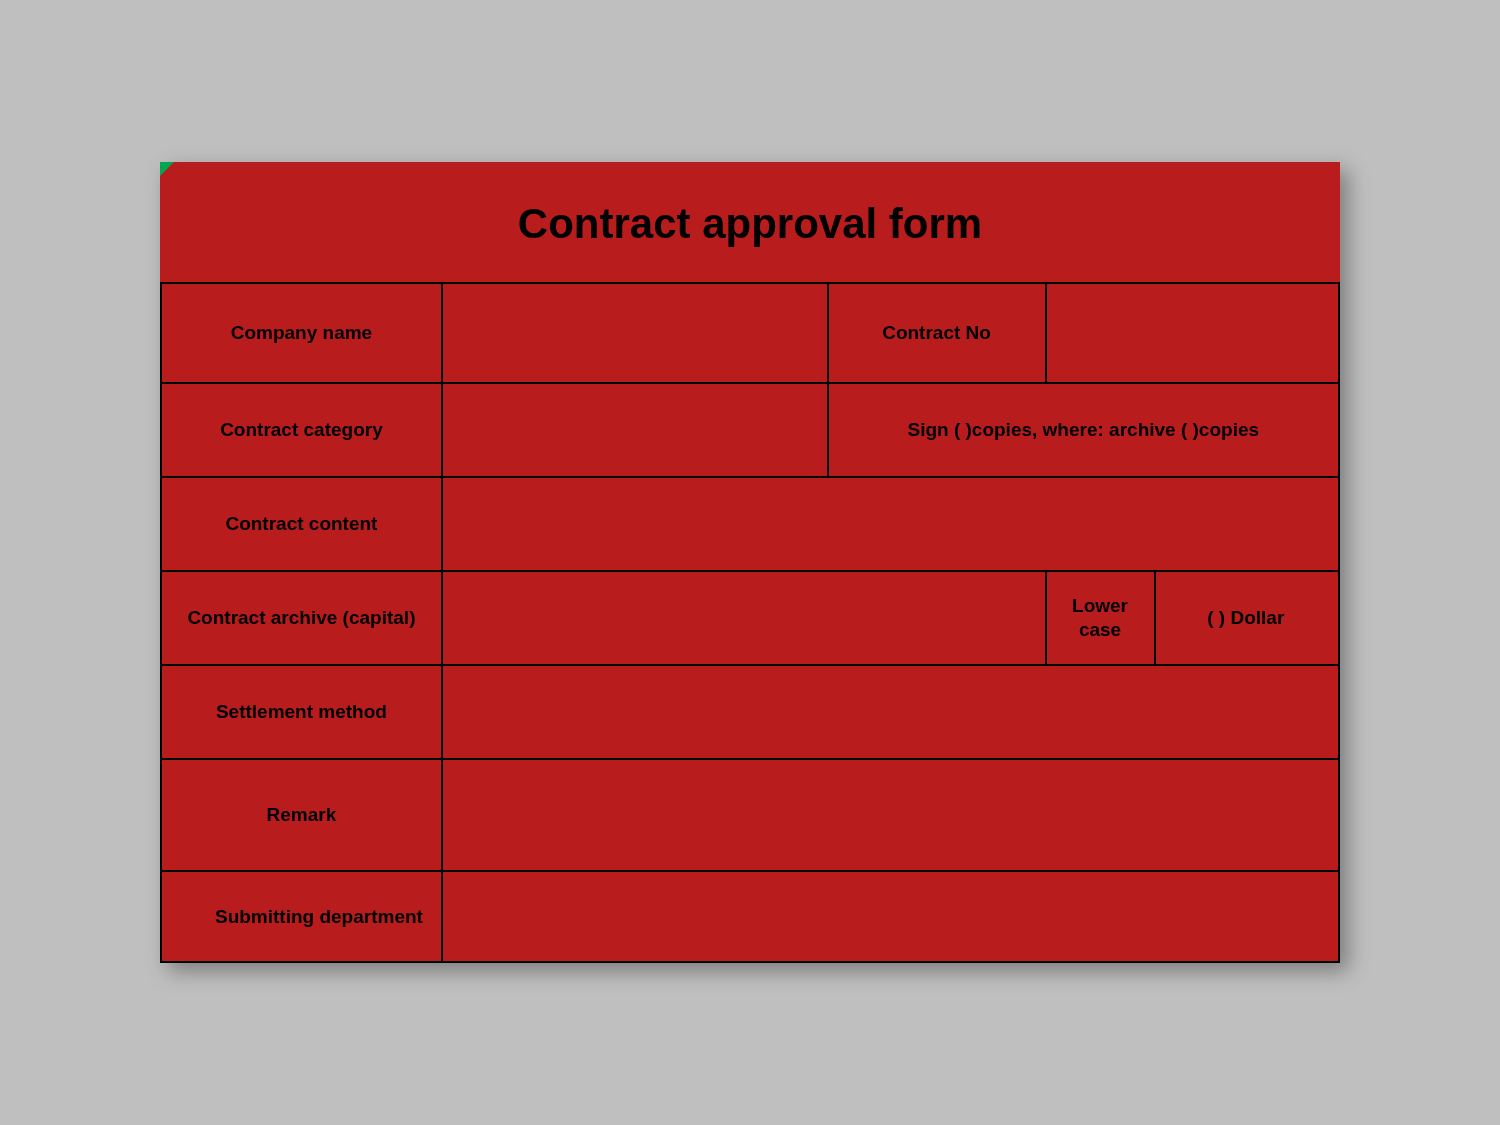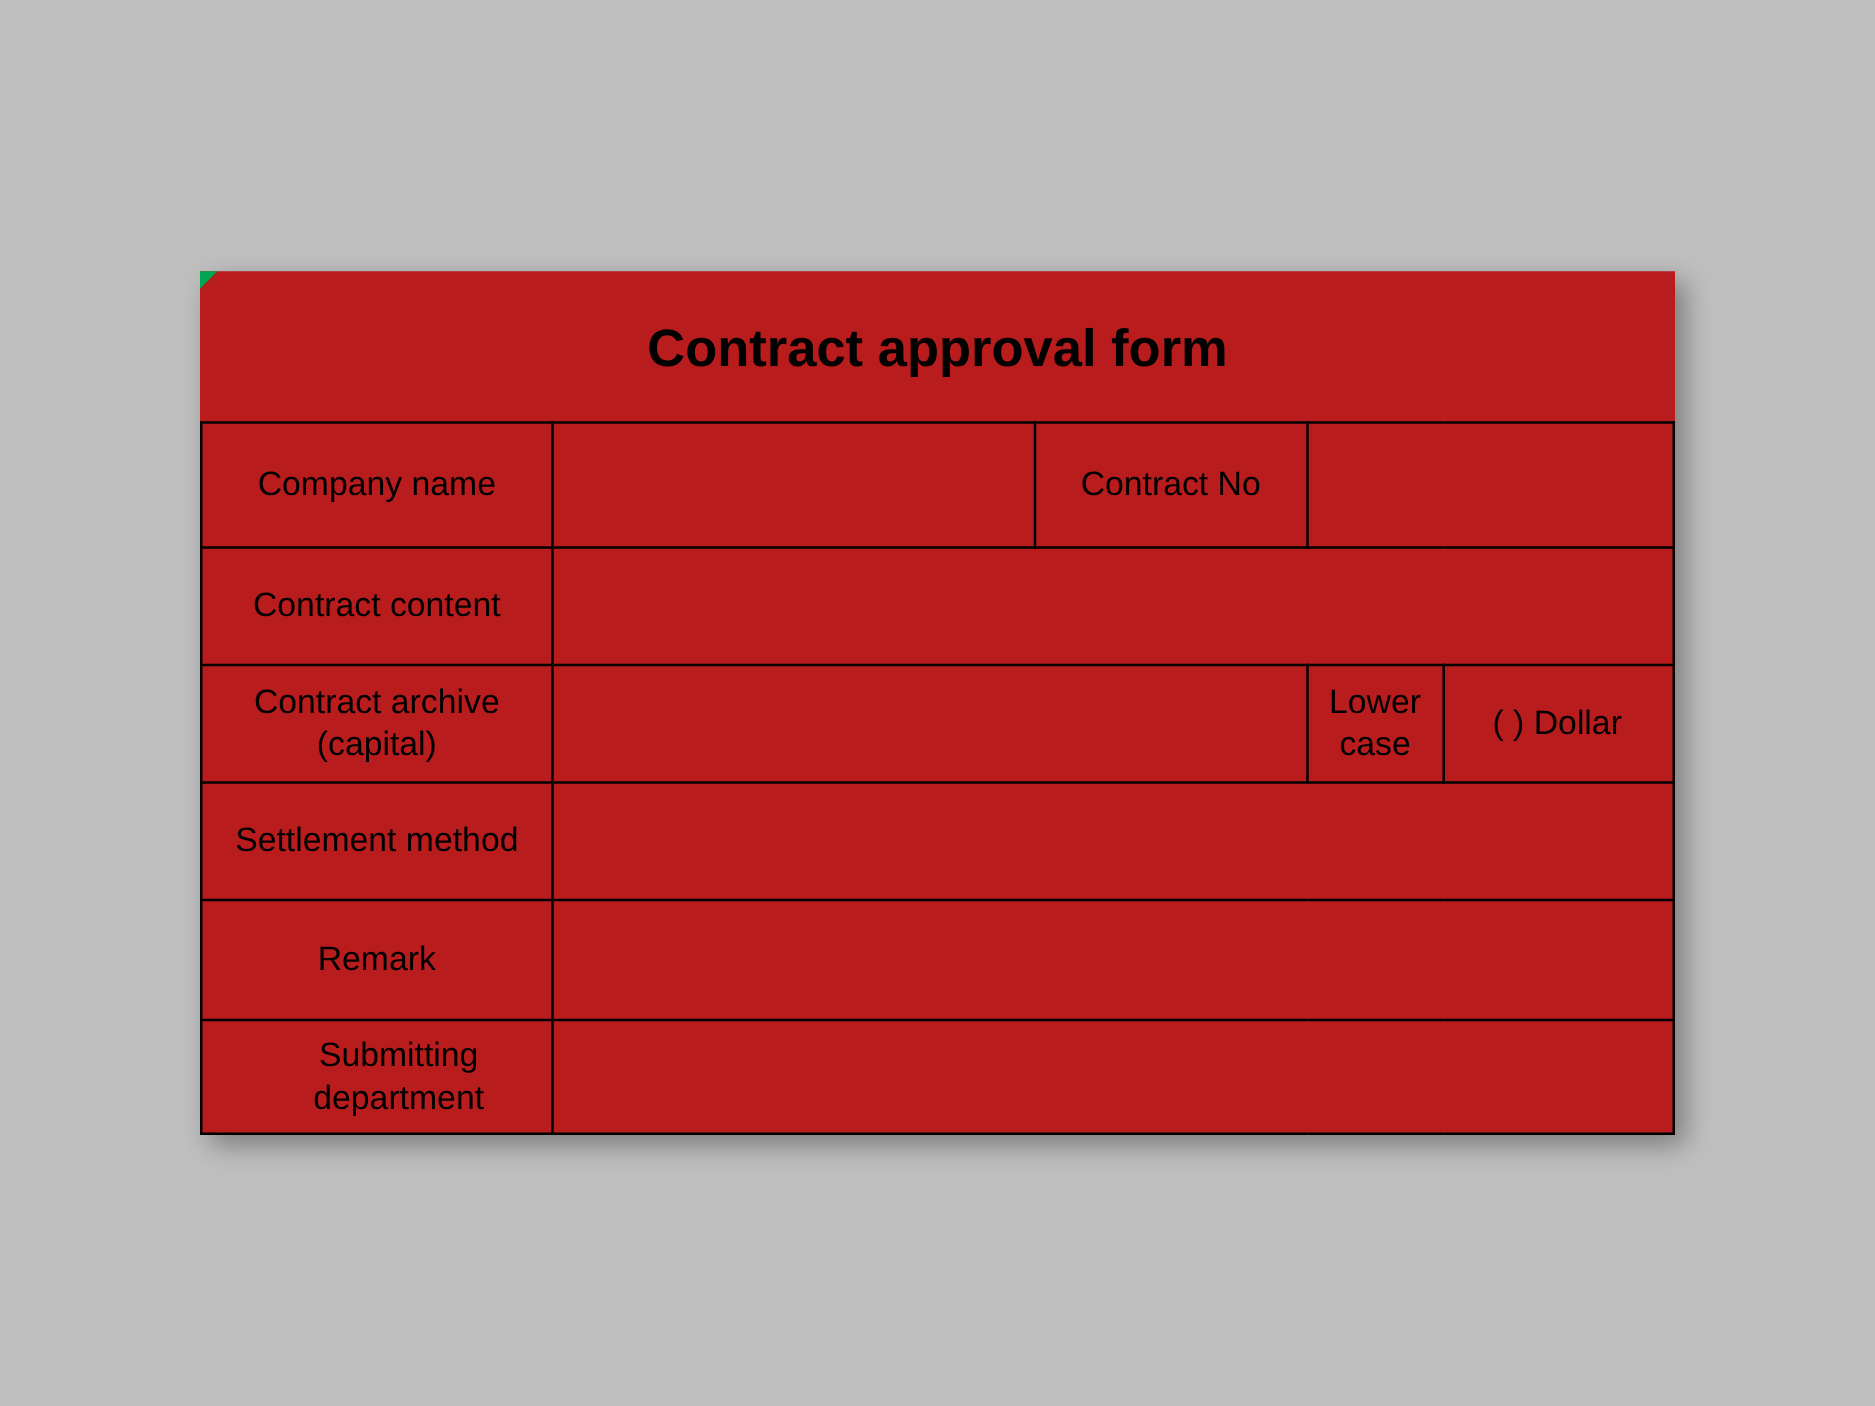--- a/index.html
+++ b/index.html
@@ -39,36 +39,37 @@
       font-size: 42px;
       font-weight: bold;
       color: #000;
     }
     table {
       width: 100%;
       border-collapse: collapse;
     }
     td {
       border: 2px solid #000;
-      font-size: 27px;
+      font-size: 19px;
       color: #000;
       vertical-align: middle;
       text-align: center;
       padding: 8px 10px;
       line-height: 1.25;
+      font-weight: bold;
     }
     .label-cell {
       width: 268px;
     }
     .row-1 td { height: 100px; }
     .row-2 td { height: 94px; }
     .row-3 td { height: 94px; }
     .row-4 td { height: 94px; }
     .row-5 td { height: 94px; }
-    .row-6 td { height: 96px; margin-top: 26px; }
+    .row-6 td { height: 112px; margin-top: 26px; }
     .row-7 td { height: 91px; padding-left: 45px; }
     .dollar-cell {
       text-align: center;
       padding-left: 8px;
       white-space: pre-line;
     }
     .lower-cell {
       width: 104px;
     }
     .dollar-td {
@@ -90,20 +91,25 @@
     <div class="title">Contract approval form</div>
   </div>
   <table>
     <tbody>
         <tr class="row-1">
       <td class="label-cell">Company name</td>
       <td class="v2"></td>
       <td class="ctr-no">Contract No</td>
       <td colspan="2"></td>
     </tr>
+    <tr class="row-2">
+      <td class="label-cell">Contract category</td>
+      <td class="v2"></td>
+      <td colspan="3">Sign ( )copies, where: archive ( )copies</td>
+    </tr>
     <tr class="row-3">
       <td class="label-cell">Contract content</td>
       <td colspan="4"></td>
     </tr>
     <tr class="row-4">
       <td class="label-cell">Contract archive (capital)</td>
       <td colspan="2"></td>
       <td class="lower-cell">Lower case</td>
       <td class="dollar-td dollar-cell">(        ) Dollar</td>
     </tr>

